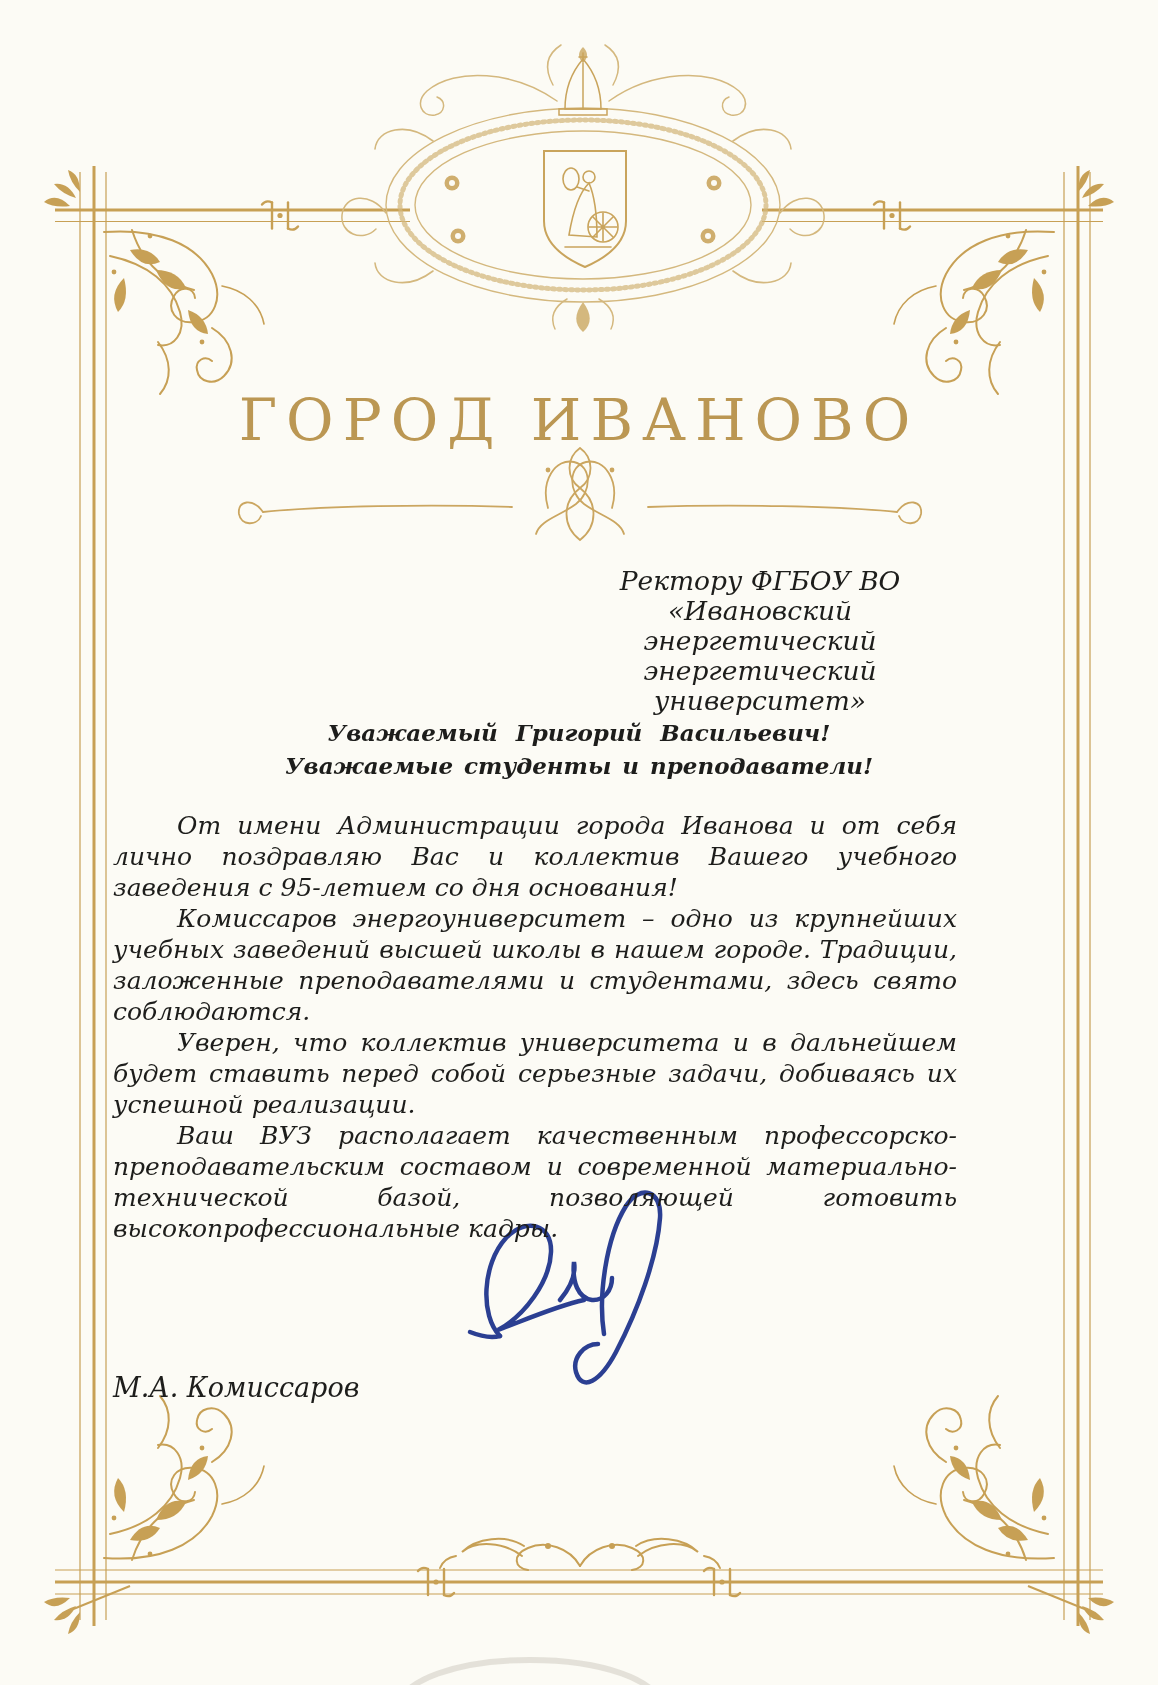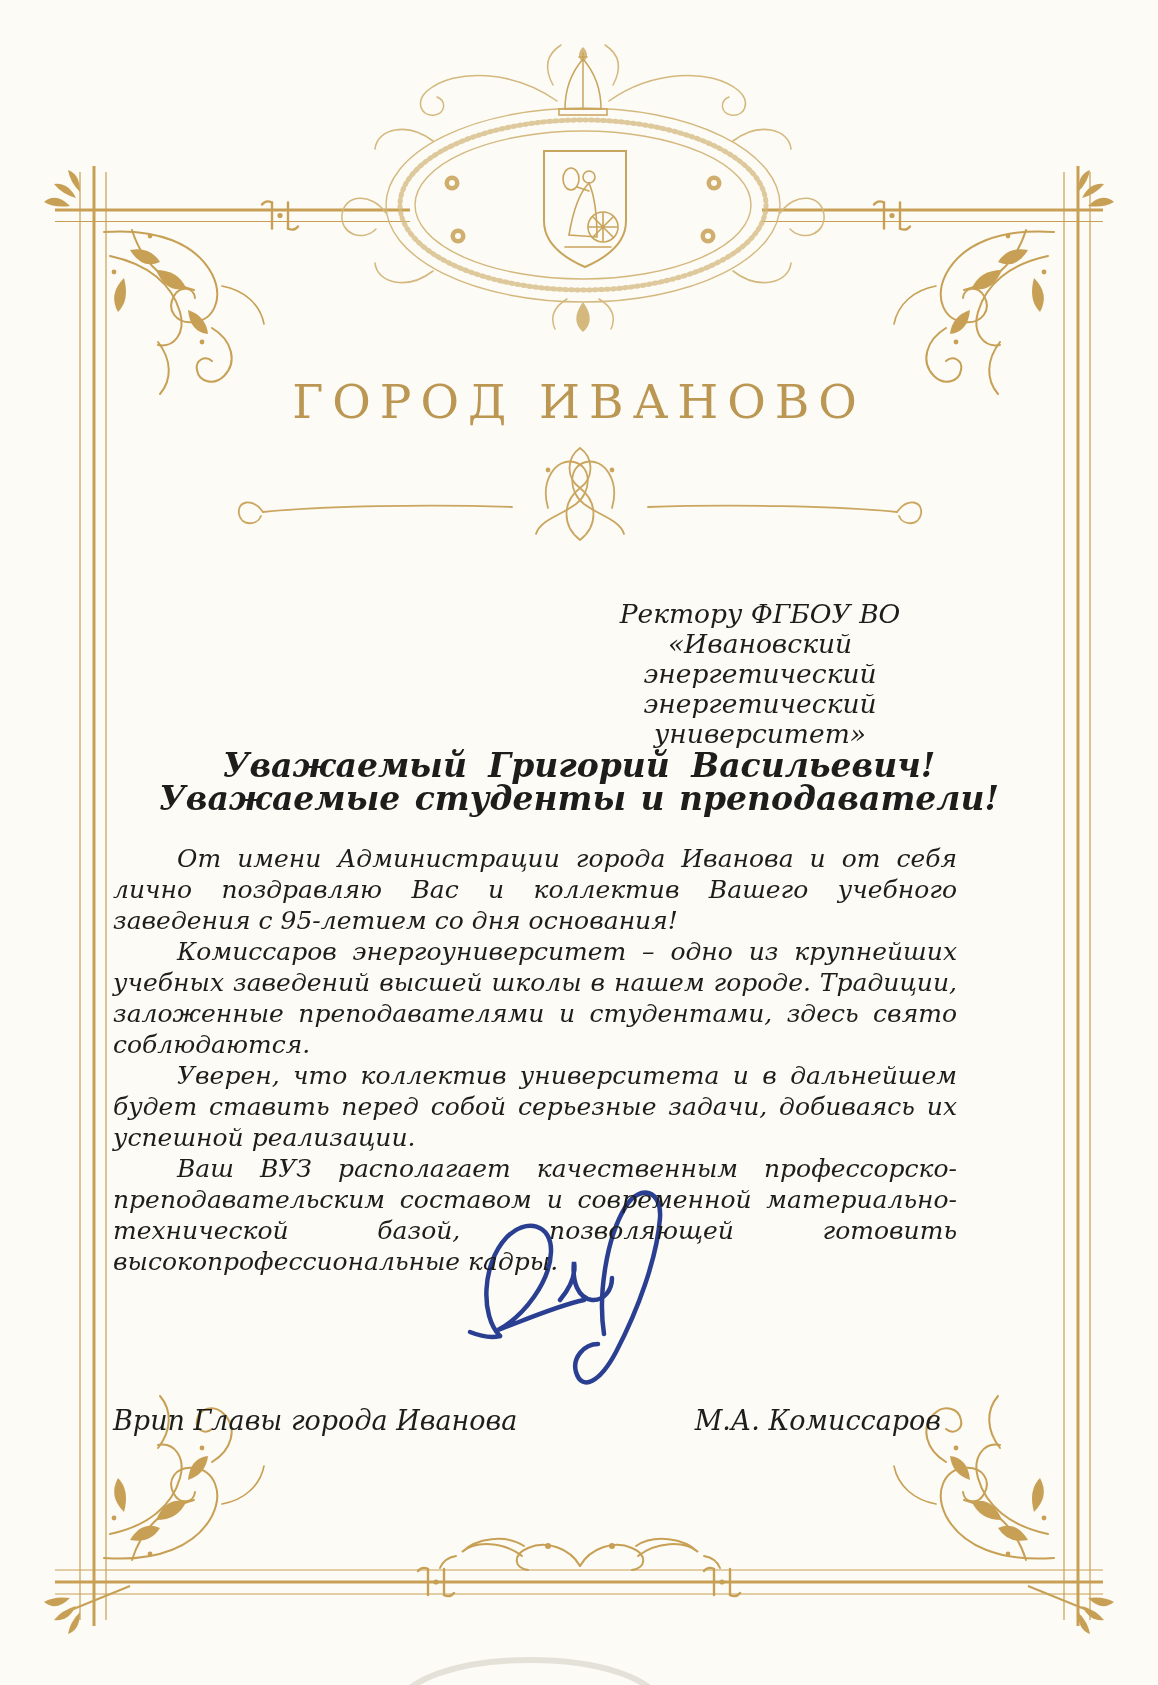--- a/index.html
+++ b/index.html
@@ -9,41 +9,41 @@
     margin:0 auto;
     background:#fcfbf5;
     overflow:hidden;
     font-family:"DejaVu Serif", serif;
     color:#1d1d1b;
   }
   .decor{
     position:absolute;left:0;top:0;width:1158px;height:1685px;
     pointer-events:none;z-index:1;
   }
-  .txt{position:absolute;z-index:2;margin-top:33px;}
+  .txt{position:absolute;z-index:2;}
   .title{
     left:0;right:0;top:374px;
-    margin:0;text-align:center;
-    font-size:47px;font-weight:400;
+    margin:12px;text-align:center;
+    font-size:58px;font-weight:400;
     letter-spacing:9px;
     color:#bb9753;
     font-family:"DejaVu Serif", serif;
   }
   .addressee{
     top:566px;right:186px;width:424px;
     text-align:center;
     font-style:italic;
     font-size:26.5px;line-height:30px;
   }
   .addressee .name{font-weight:bold;}
   .salutation{
     left:0;right:0;top:716px;
     text-align:center;
     font-style:italic;font-weight:bold;
-    font-size:33px;line-height:33px;
+    font-size:23px;line-height:33px;
   }
   .salutation .l1{word-spacing:10px;}
   .salutation .l2{word-spacing:3px;font-style:italic;}
   .body-text{
     left:113px;top:810px;width:844px;
     font-style:italic;
     font-size:25px;line-height:31px;
     text-align:justify;
   }
   .body-text p{margin:0;text-indent:64px;}
@@ -240,18 +240,17 @@
   </div>
 
   <div class="txt body-text">
     <p>От имени Администрации города Иванова и от себя лично поздравляю Вас и коллектив Вашего учебного заведения с 95-летием со дня основания!</p>
     <p>Комиссаров энергоуниверситет – одно из крупнейших учебных заведений высшей школы в нашем городе. Традиции, заложенные преподавателями и студентами, здесь свято соблюдаются.</p>
     <p>Уверен, что коллектив университета и в дальнейшем будет ставить перед собой серьезные задачи, добиваясь их успешной реализации.</p>
     <p>Ваш ВУЗ располагает качественным профессорско-преподавательским составом и современной материально-технической базой, позволяющей готовить высокопрофессиональные кадры.</p>
   </div>
 
   <div class="txt sign-row">
-    <span>Врип Главы города Иванова</span>
     <span class="name">М.А. Комиссаров</span>
   </div>
 
 
 </div>
 
 </body></html>

